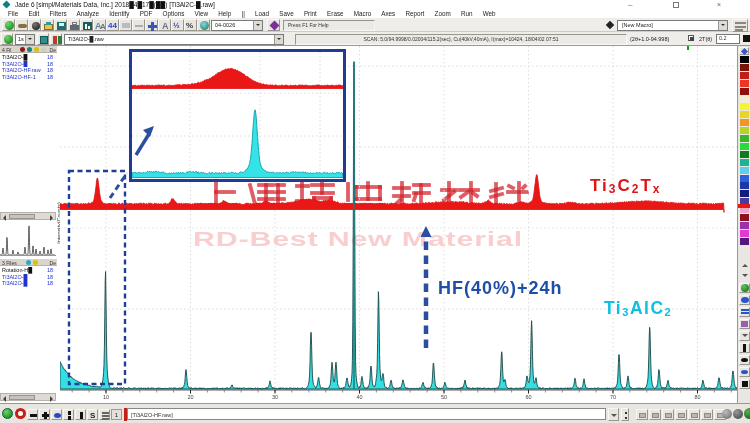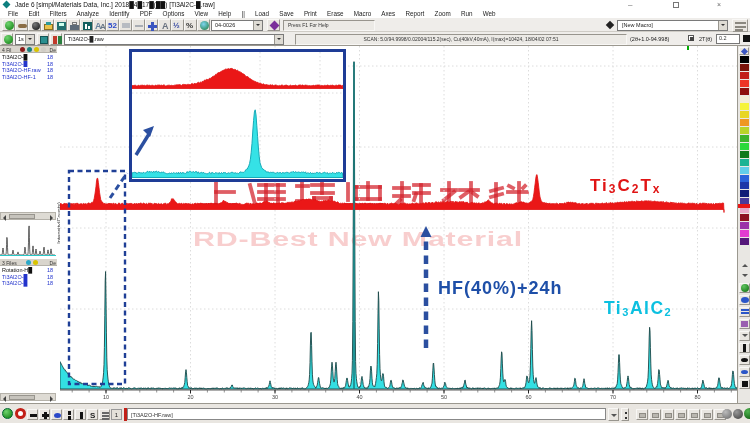--- a/index.html
+++ b/index.html
@@ -56,21 +56,21 @@
       <div class="tbtn" style="left:80px;top:1px;width:13px;height:12px">
         <i style="position:absolute;left:2px;top:2px;width:9px;height:8px;background:#145f5f"></i>
         <i style="position:absolute;left:4px;top:4px;width:2px;height:5px;background:#fff"></i>
         <i style="position:absolute;left:7px;top:6px;width:2px;height:3px;background:#fff"></i>
       </div>
       <div class="tbtn" style="left:93px;top:1px;width:13px;height:12px">
         <b style="position:absolute;left:1px;top:0px;font:bold 9px/12px 'Liberation Sans',sans-serif;color:#68829e">A</b>
         <b style="position:absolute;left:6px;top:1px;font:bold 8px/12px 'Liberation Sans',sans-serif;color:#6a7786">A</b>
       </div>
       <div class="tbtn" style="left:106px;top:1px;width:13px;height:12px">
-        <b style="position:absolute;left:1px;top:1px;font:bold 8px/10px 'Liberation Sans',sans-serif;color:#2a48c8">52</b>
+        <b style="position:absolute;left:1px;top:1px;font:bold 8px/10px 'Liberation Sans',sans-serif;color:#2a48c8">44</b>
       </div>
       <div class="tbtn" style="left:119px;top:1px;width:13px;height:12px">
         <i style="position:absolute;left:2px;top:3px;width:8px;height:5px;background:#b7bbc2"></i>
       </div>
       <div class="tbtn" style="left:132px;top:1px;width:13px;height:12px">
         <i style="position:absolute;left:2px;top:5px;width:8px;height:2px;background:#a9adb4"></i>
       </div>
       <div class="tbtn" style="left:145px;top:1px;width:13px;height:12px">
         <i style="position:absolute;left:5px;top:2px;width:3px;height:9px;background:#3a55c0"></i>
         <i style="position:absolute;left:2px;top:5px;width:9px;height:3px;background:#3a55c0"></i>

